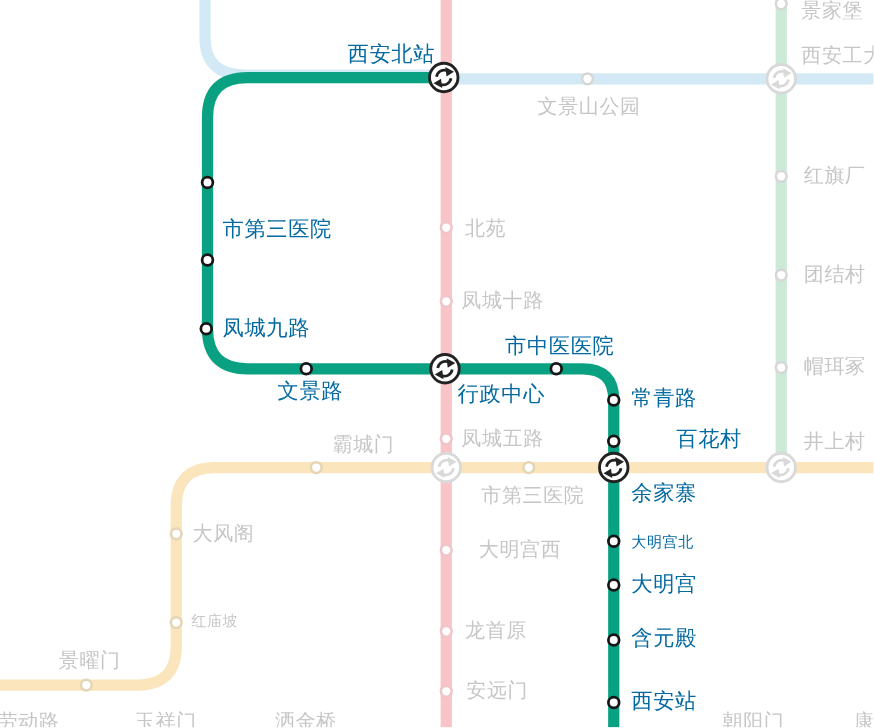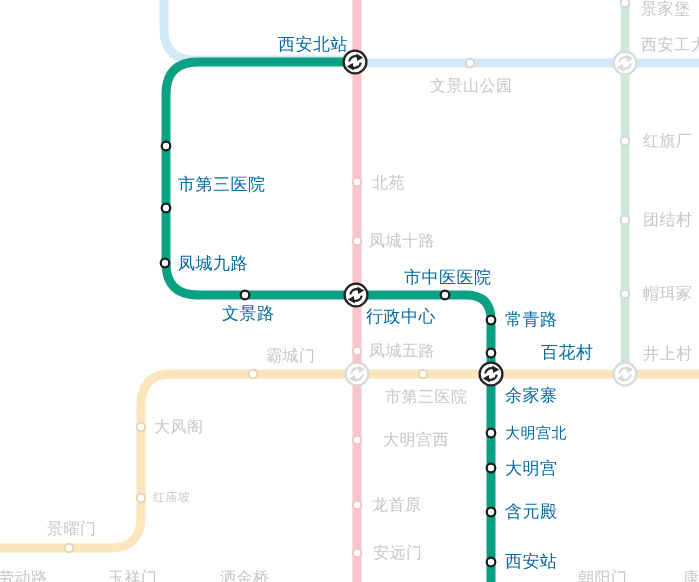--- a/index.html
+++ b/index.html
@@ -95,21 +95,21 @@
     </svg>
 <div class="lbl active" style="left: 278px; top: 45px; font-size: 17px;">西安北站</div>
     <div class="lbl active" style="left: 178px; top: 185px; font-size: 17px;">市第三医院</div>
     <div class="lbl active" style="left: 178px; top: 264px; font-size: 17px;">凤城九路</div>
     <div class="lbl active" style="left: 222px; top: 314px; font-size: 17px;">文景路</div>
     <div class="lbl active" style="left: 366px; top: 317px; font-size: 17px;">行政中心</div>
     <div class="lbl active" style="left: 404px; top: 278px; font-size: 17px;">市中医医院</div>
     <div class="lbl active" style="left: 505px; top: 320px; font-size: 17px;">常青路</div>
     <div class="lbl active" style="left: 505px; top: 353px; font-size: 17px; margin-left: 36px;">百花村</div>
     <div class="lbl active" style="left: 505px; top: 396px; font-size: 17px;">余家寨</div>
-    <div class="lbl active" style="left: 505px; top: 434px; font-size: 15px;">大明宫北</div>
+    <div class="lbl active" style="left: 505px; top: 434px; font-size: 12px;">大明宫北</div>
     <div class="lbl active" style="left: 505px; top: 469px; font-size: 17px;">大明宫</div>
     <div class="lbl active" style="left: 505px; top: 512px; font-size: 17px;">含元殿</div>
     <div class="lbl active" style="left: 505px; top: 562px; font-size: 17px;">西安站</div>
     <div class="lbl faded" style="left: 430px; top: 86px; font-size: 16px;">文景山公园</div>
     <div class="lbl faded" style="left: 641px; top: 45px; font-size: 16px;">西安工大</div>
     <div class="lbl faded" style="left: 641px; top: 9px; font-size: 16px;">景家堡</div>
     <div class="lbl faded" style="left: 643px; top: 141px; font-size: 16px;">红旗厂</div>
     <div class="lbl faded" style="left: 643px; top: 220px; font-size: 16px;">团结村</div>
     <div class="lbl faded" style="left: 643px; top: 294px; font-size: 16px;">帽珥冢</div>
     <div class="lbl faded" style="left: 643px; top: 354px; font-size: 16px;">井上村</div>

